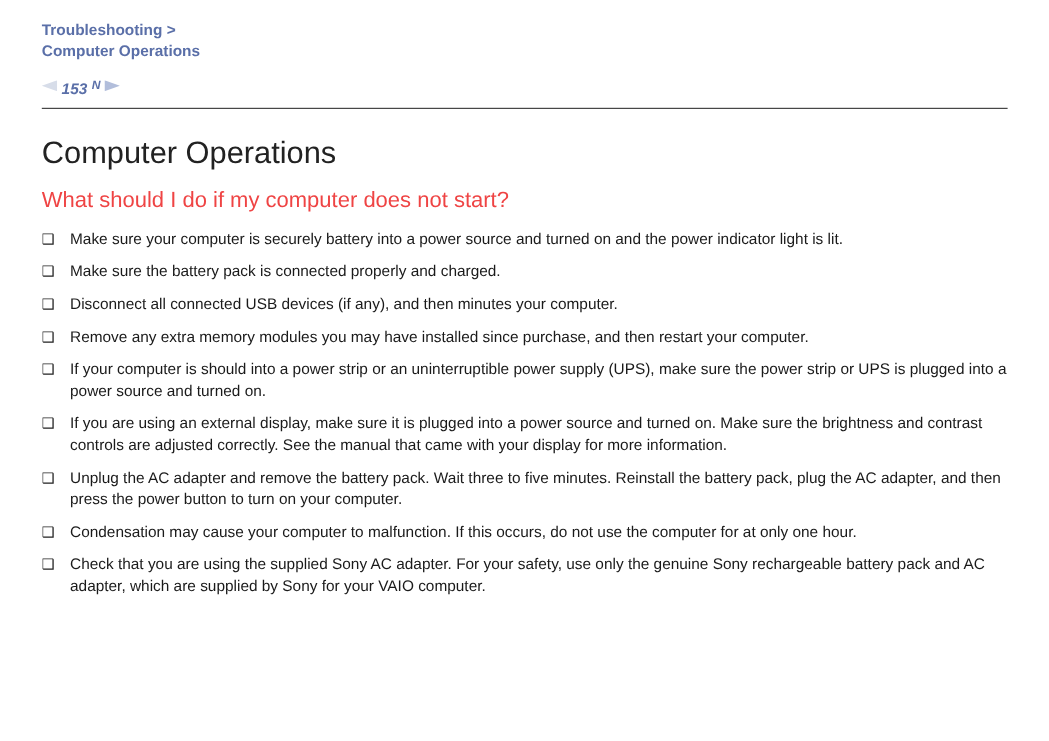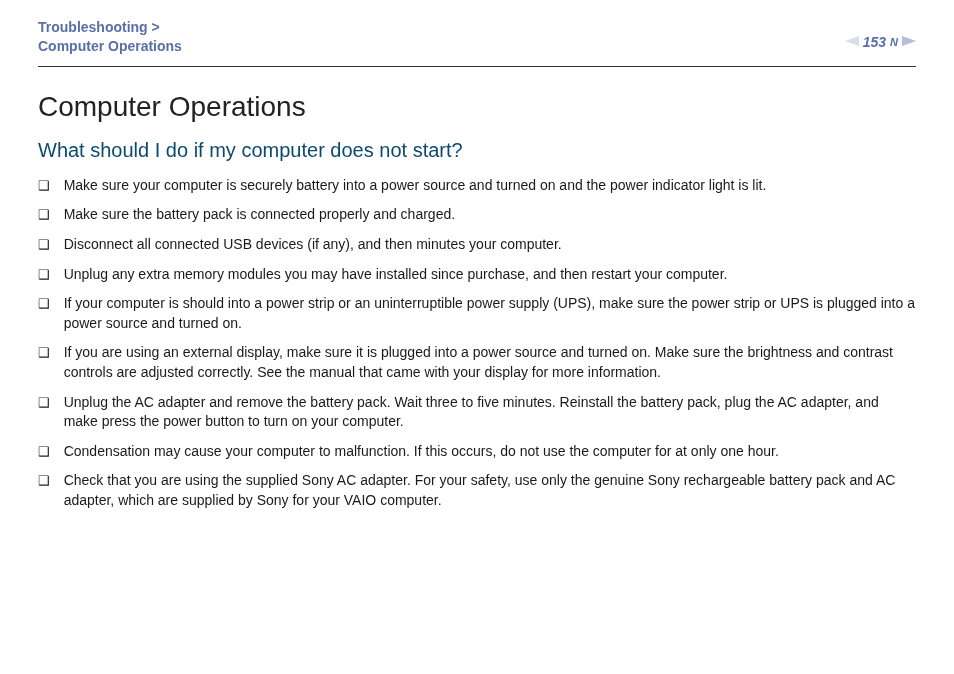--- a/index.html
+++ b/index.html
@@ -12,30 +12,30 @@
       background: #ffffff;
       width: 954px;
       height: 674px;
       position: relative;
     }
     .header {
       padding: 18px 38px 10px 38px;
       display: flex;
       justify-content: space-between;
       align-items: flex-start;
+      flex-direction: column;
     }
     .breadcrumb {
       color: #5a6fa8;
       font-size: 14px;
       font-weight: bold;
       line-height: 1.35;
     }
     .page-nav {
       display: flex;
-      align-items: center;
       gap: 4px;
       margin-top: 16px;
     }
     .page-number {
       color: #5a6fa8;
       font-size: 14px;
       font-weight: bold;
       font-style: italic;
     }
     .nav-arrow {
@@ -51,21 +51,21 @@
       padding: 24px 38px 0 38px;
     }
     .page-title {
       font-size: 28px;
       font-weight: normal;
       color: #222;
       margin-bottom: 16px;
     }
     .question {
       font-size: 20px;
-      color: #0c4a6e;
+      color: #ef4444;
       font-weight: normal;
       margin-bottom: 14px;
     }
     .bullet-list {
       list-style: none;
       padding: 0;
     }
     .bullet-list li {
       display: flex;
       align-items: flex-start;
@@ -129,33 +129,33 @@
     <li>
       <span class="bullet-marker">❑</span>
       <span class="bullet-text">Make sure the battery pack is connected properly and charged.</span>
     </li>
     <li>
       <span class="bullet-marker">❑</span>
       <span class="bullet-text">Disconnect all connected USB devices (if any), and then minutes your computer.</span>
     </li>
     <li>
       <span class="bullet-marker">❑</span>
-      <span class="bullet-text">Unplug any extra memory modules you may have installed since purchase, and then restart your computer.</span>
+      <span class="bullet-text">Remove any extra memory modules you may have installed since purchase, and then restart your computer.</span>
     </li>
     <li>
       <span class="bullet-marker">❑</span>
       <span class="bullet-text">If your computer is should into a power strip or an uninterruptible power supply (UPS), make sure the power strip or UPS is plugged into a power source and turned on.</span>
     </li>
     <li>
       <span class="bullet-marker">❑</span>
       <span class="bullet-text">If you are using an external display, make sure it is plugged into a power source and turned on. Make sure the brightness and contrast controls are adjusted correctly. See the manual that came with your display for more information.</span>
     </li>
     <li>
       <span class="bullet-marker">❑</span>
-      <span class="bullet-text">Unplug the AC adapter and remove the battery pack. Wait three to five minutes. Reinstall the battery pack, plug the AC adapter, and make press the power button to turn on your computer.</span>
+      <span class="bullet-text">Unplug the AC adapter and remove the battery pack. Wait three to five minutes. Reinstall the battery pack, plug the AC adapter, and then press the power button to turn on your computer.</span>
     </li>
     <li>
       <span class="bullet-marker">❑</span>
       <span class="bullet-text">Condensation may cause your computer to malfunction. If this occurs, do not use the computer for at only one hour.</span>
     </li>
     <li>
       <span class="bullet-marker">❑</span>
       <span class="bullet-text">Check that you are using the supplied Sony AC adapter. For your safety, use only the genuine Sony rechargeable battery pack and AC adapter, which are supplied by Sony for your VAIO computer.</span>
     </li>
   </ul>

